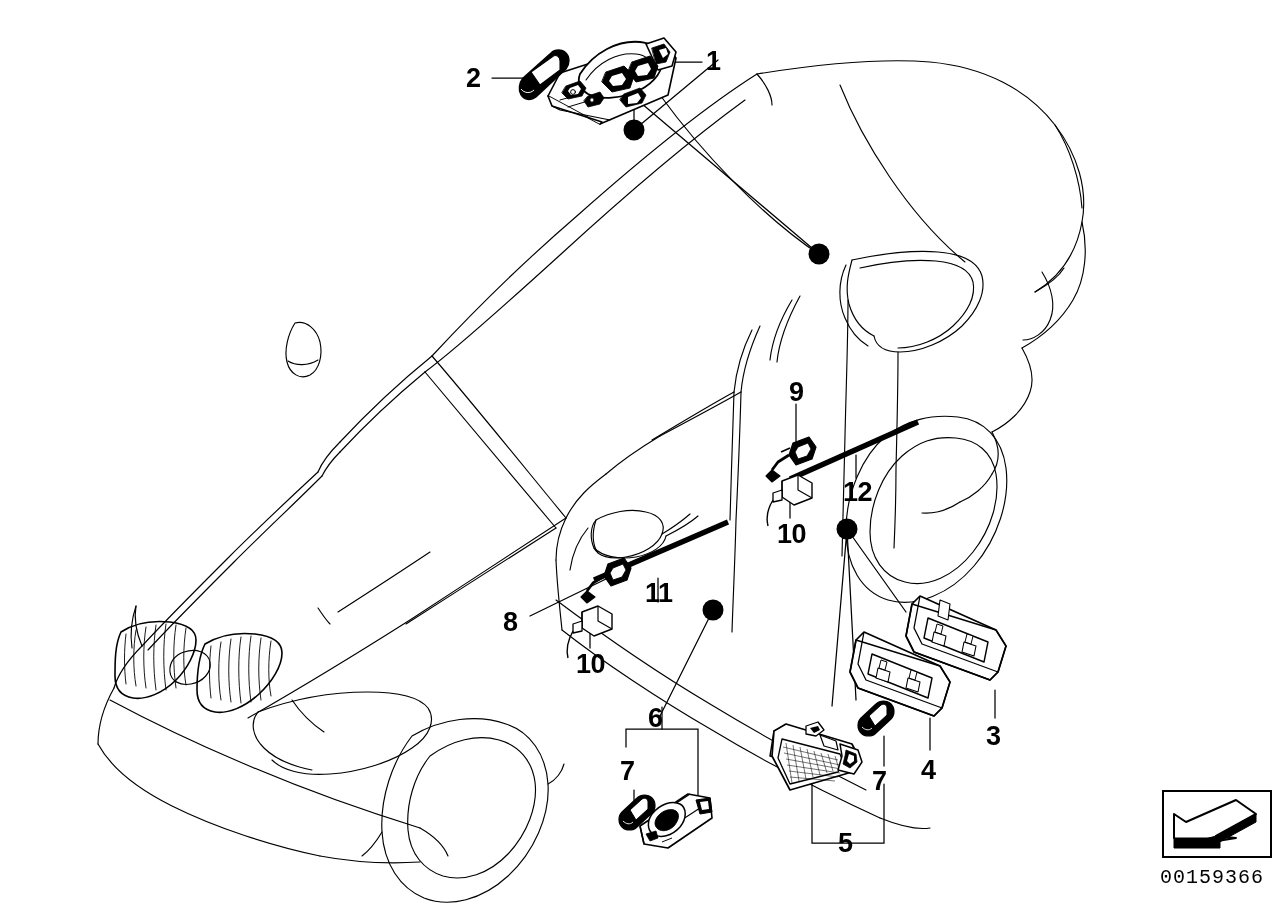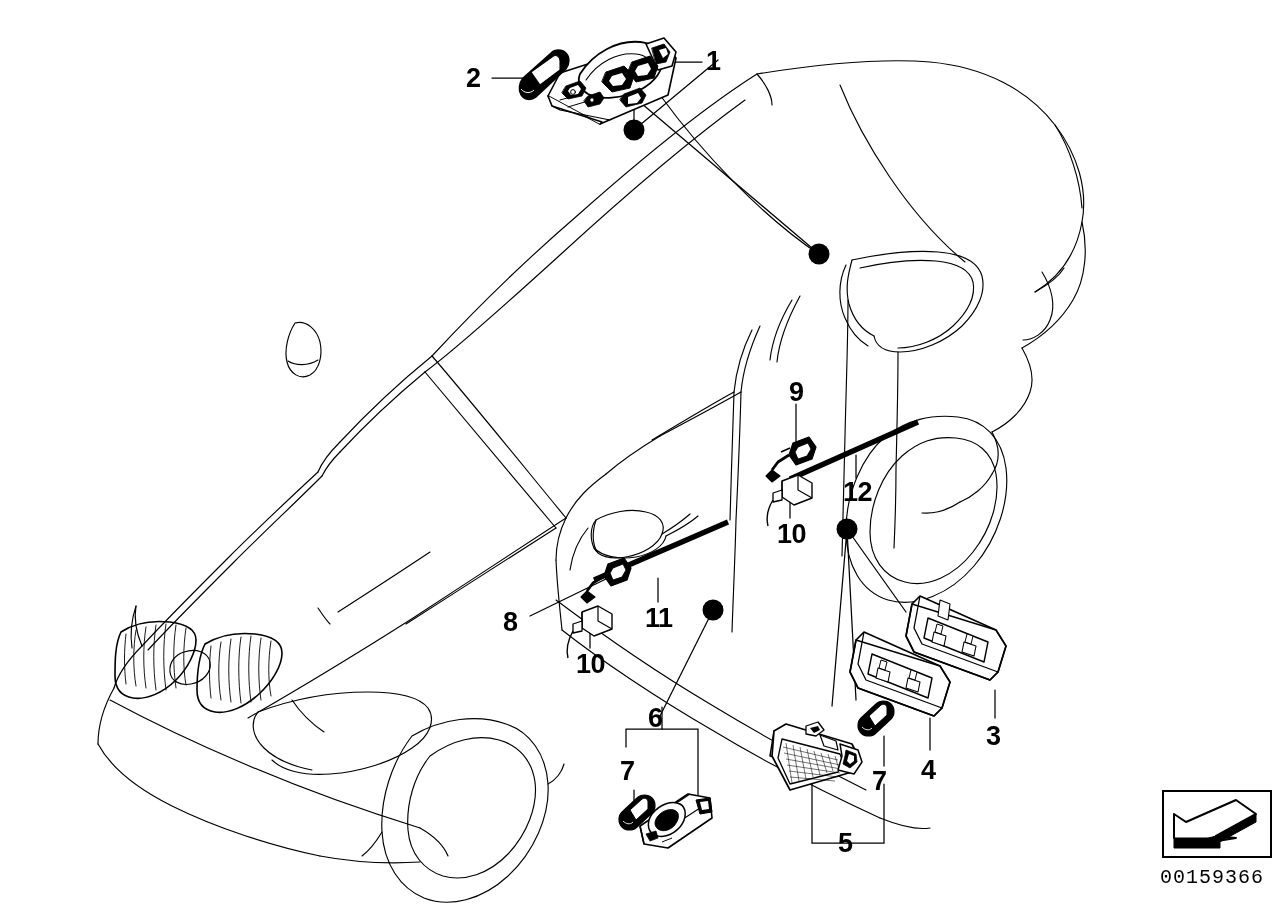--- a/index.html
+++ b/index.html
@@ -405,21 +405,21 @@
   <div class="callout" style="left:986px;top:723px;">3</div>
   <div class="callout" style="left:921px;top:757px;">4</div>
   <div class="callout" style="left:838px;top:830px;">5</div>
   <div class="callout" style="left:648px;top:705px;">6</div>
   <div class="callout" style="left:620px;top:758px;">7</div>
   <div class="callout" style="left:872px;top:768px;">7</div>
   <div class="callout" style="left:503px;top:609px;">8</div>
   <div class="callout" style="left:789px;top:379px;">9</div>
   <div class="callout" style="left:777px;top:521px;">10</div>
   <div class="callout" style="left:576px;top:651px;">10</div>
-  <div class="callout" style="left:645px;top:605px;">11</div>
+  <div class="callout" style="left:645px;top:580px;">11</div>
   <div class="callout" style="left:843px;top:479px;text-align:right;">12</div>
 
   <div id="stampbox" style="left:1162px;top:790px;width:110px;height:68px;">
     <svg width="106" height="64" viewBox="0 0 106 64">
       <path d="M 10,32 L 10,22 L 22,30 L 72,8 L 92,22 L 52,44 L 72,46 L 22,54 L 10,46 Z" fill="none" stroke="#000" stroke-width="2" stroke-linejoin="round"></path>
       <path d="M 10,46 L 10,56 L 56,56 L 56,46 L 22,46 Z" fill="#000" stroke="#000" stroke-width="1"></path>
       <path d="M 92,22 L 92,30 L 52,52 L 52,44 Z" fill="#000" stroke="#000" stroke-width="1"></path>
       <path d="M 52,52 L 52,44 L 34,49 Z" fill="#000" stroke="#000" stroke-width="1"></path>
     </svg>
   </div>

